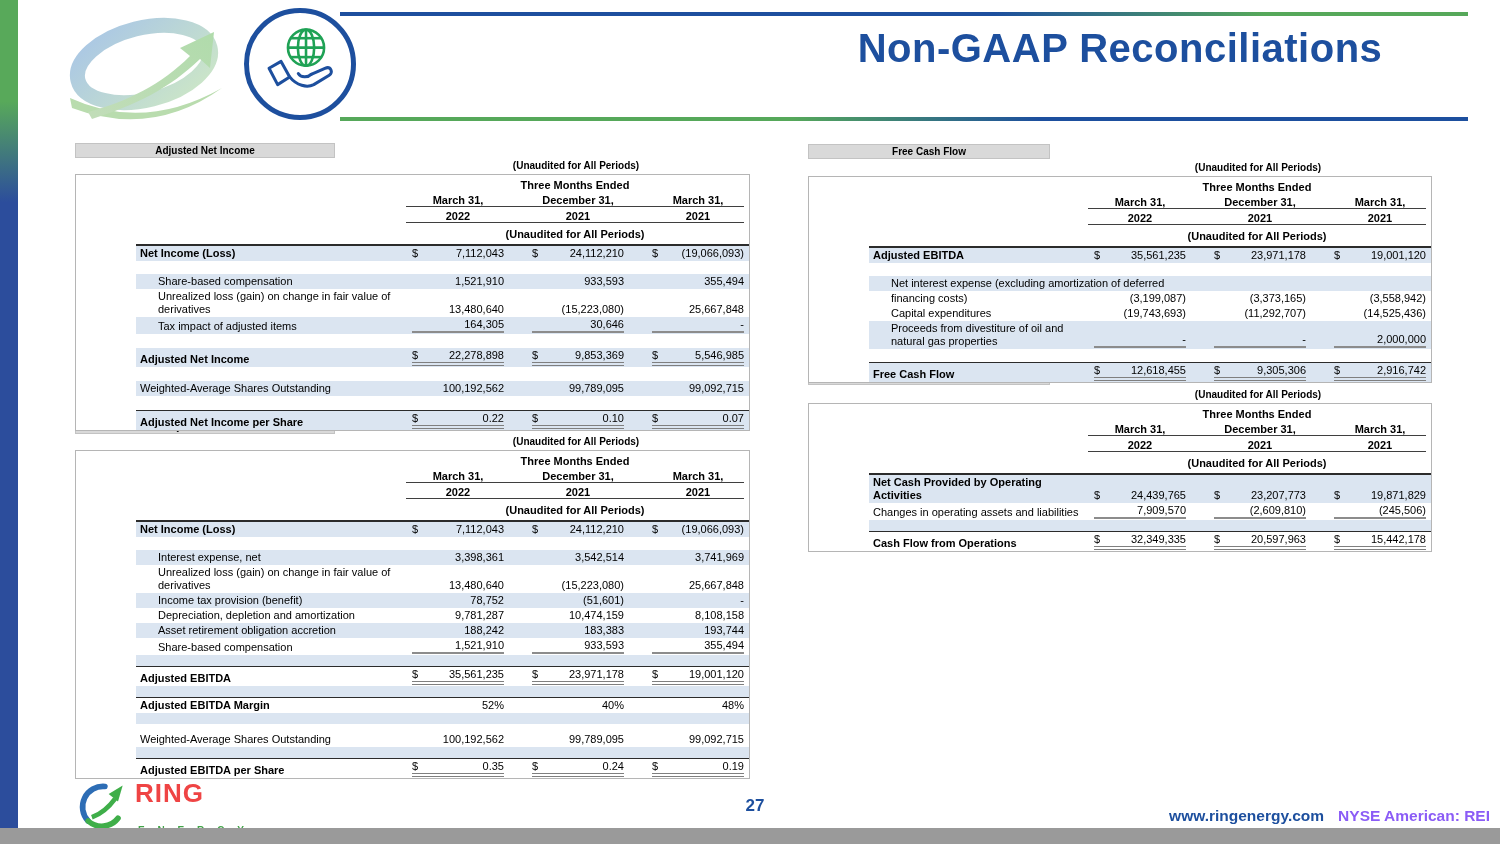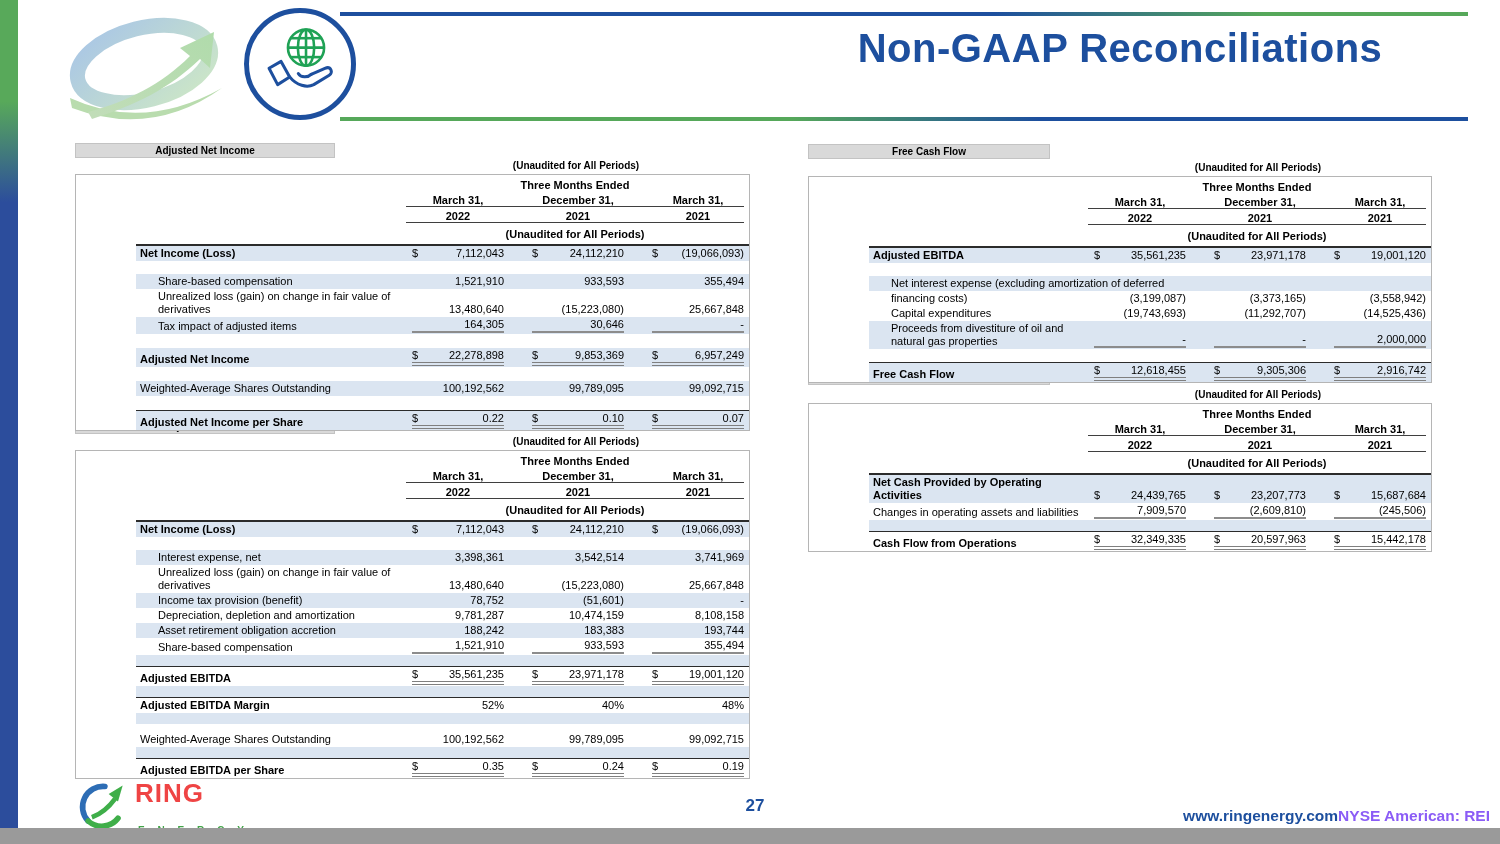--- a/index.html
+++ b/index.html
@@ -46,21 +46,21 @@
   .grp.first{margin-left:6px;}
   .u1{border-bottom:2px solid #8c8c8c;}
   .u2{border-bottom:4px double #7f7f7f;}
   
   .ring-logo{position:absolute;left:76px;top:779px;display:flex;align-items:flex-start;z-index:2;}
   .ring-text{margin-left:3px;}
   .ring-name{font-size:26px;font-weight:bold;color:#ef4444;line-height:29px;letter-spacing:1px;}
   .ring-sub{font-size:10px;color:#43a449;letter-spacing:5px;margin-top:17px;padding-left:3px;font-weight:bold;}
   .page-num{position:absolute;left:720px;top:796px;width:70px;text-align:center;
             font-size:17px;font-weight:bold;color:#1d4f9e;}
-  .footer-right{position:absolute;right:10px;top:807px;display:flex;
+  .footer-right{position:absolute;right:10px;top:807px;display:flex;gap:14px;
                 font-size:15.5px;font-weight:bold;}
   .site{color:#1d4f9e;}
   .ticker{color:#8b5cf6;}
 </style>
 </head>
 <body>
 
 <div class="slide">
 
   <div class="left-bar"></div>
@@ -206,21 +206,21 @@
           <div class="grp first u2">
             <span class="dol">$</span>
             <span class="val">22,278,898</span>
           </div>
           <div class="grp u2">
             <span class="dol">$</span>
             <span class="val">9,853,369</span>
           </div>
           <div class="grp u2">
             <span class="dol">$</span>
-            <span class="val">6,957,249</span>
+            <span class="val">5,546,985</span>
           </div>
         </div>
         <div class="row" style="min-height: 14px;"></div>
         <div class="row stripe">
           <div class="lbl">Weighted-Average Shares Outstanding</div>
           <div class="grp first">
             <span class="dol"></span>
             <span class="val">100,192,562</span>
           </div>
           <div class="grp">
@@ -600,21 +600,21 @@
           <div class="grp first">
             <span class="dol">$</span>
             <span class="val">24,439,765</span>
           </div>
           <div class="grp">
             <span class="dol">$</span>
             <span class="val">23,207,773</span>
           </div>
           <div class="grp">
             <span class="dol">$</span>
-            <span class="val">15,687,684</span>
+            <span class="val">19,871,829</span>
           </div>
         </div>
         <div class="row">
           <div class="lbl">Changes in operating assets and liabilities</div>
           <div class="grp first u1">
             <span class="dol"></span>
             <span class="val">7,909,570</span>
           </div>
           <div class="grp u1">
             <span class="dol"></span>

